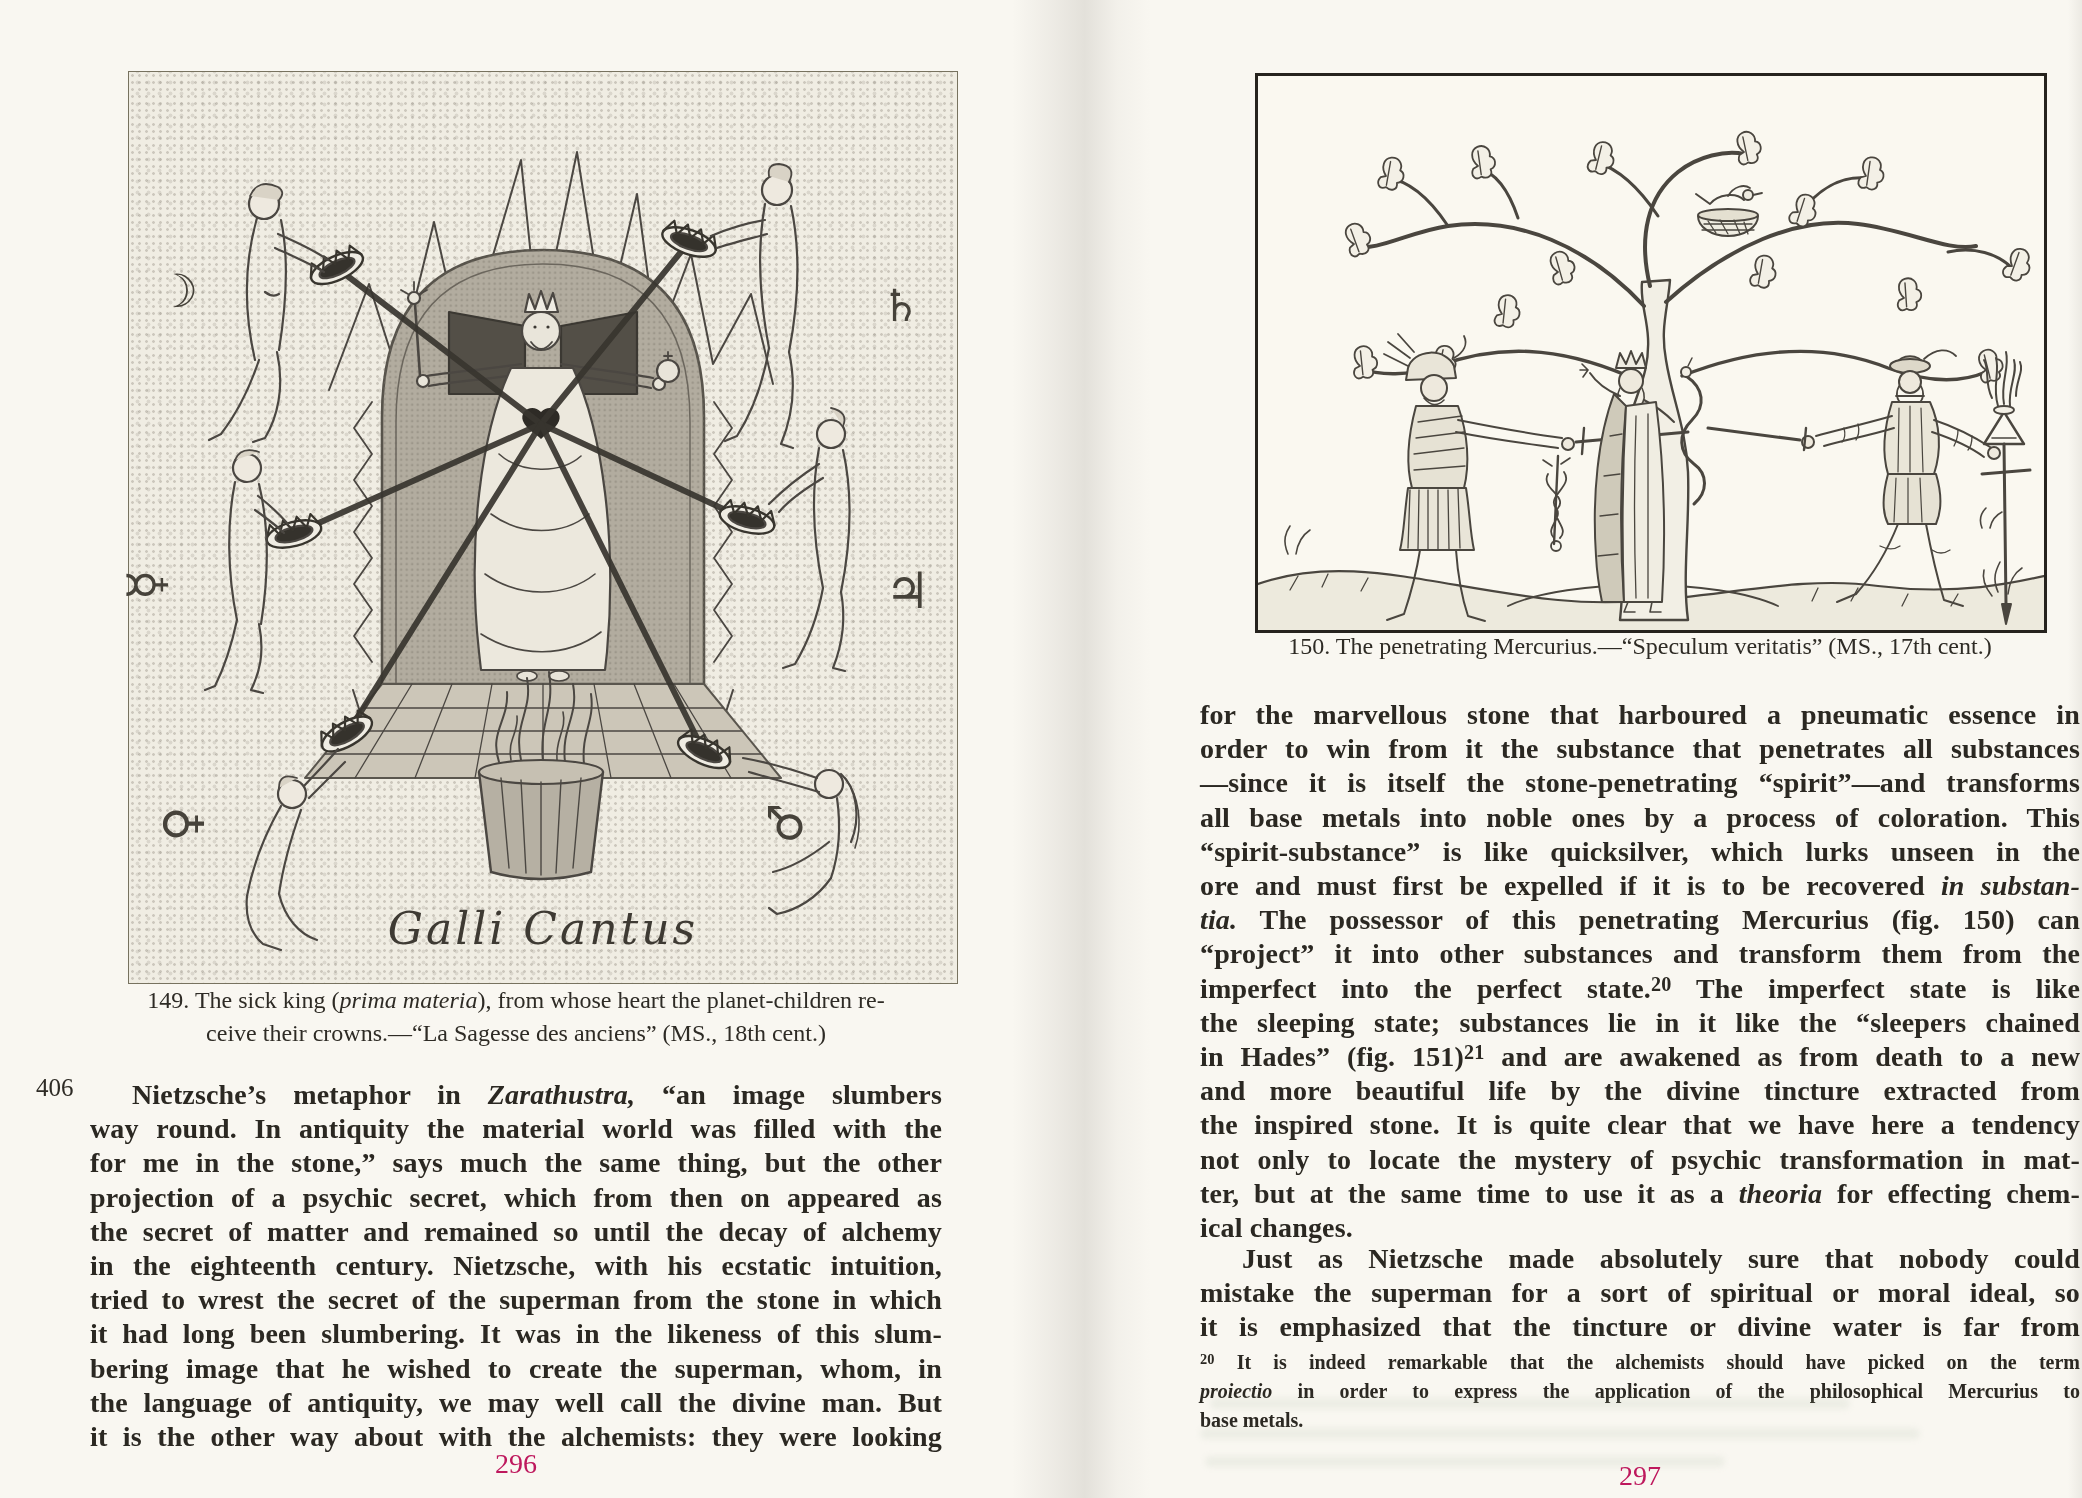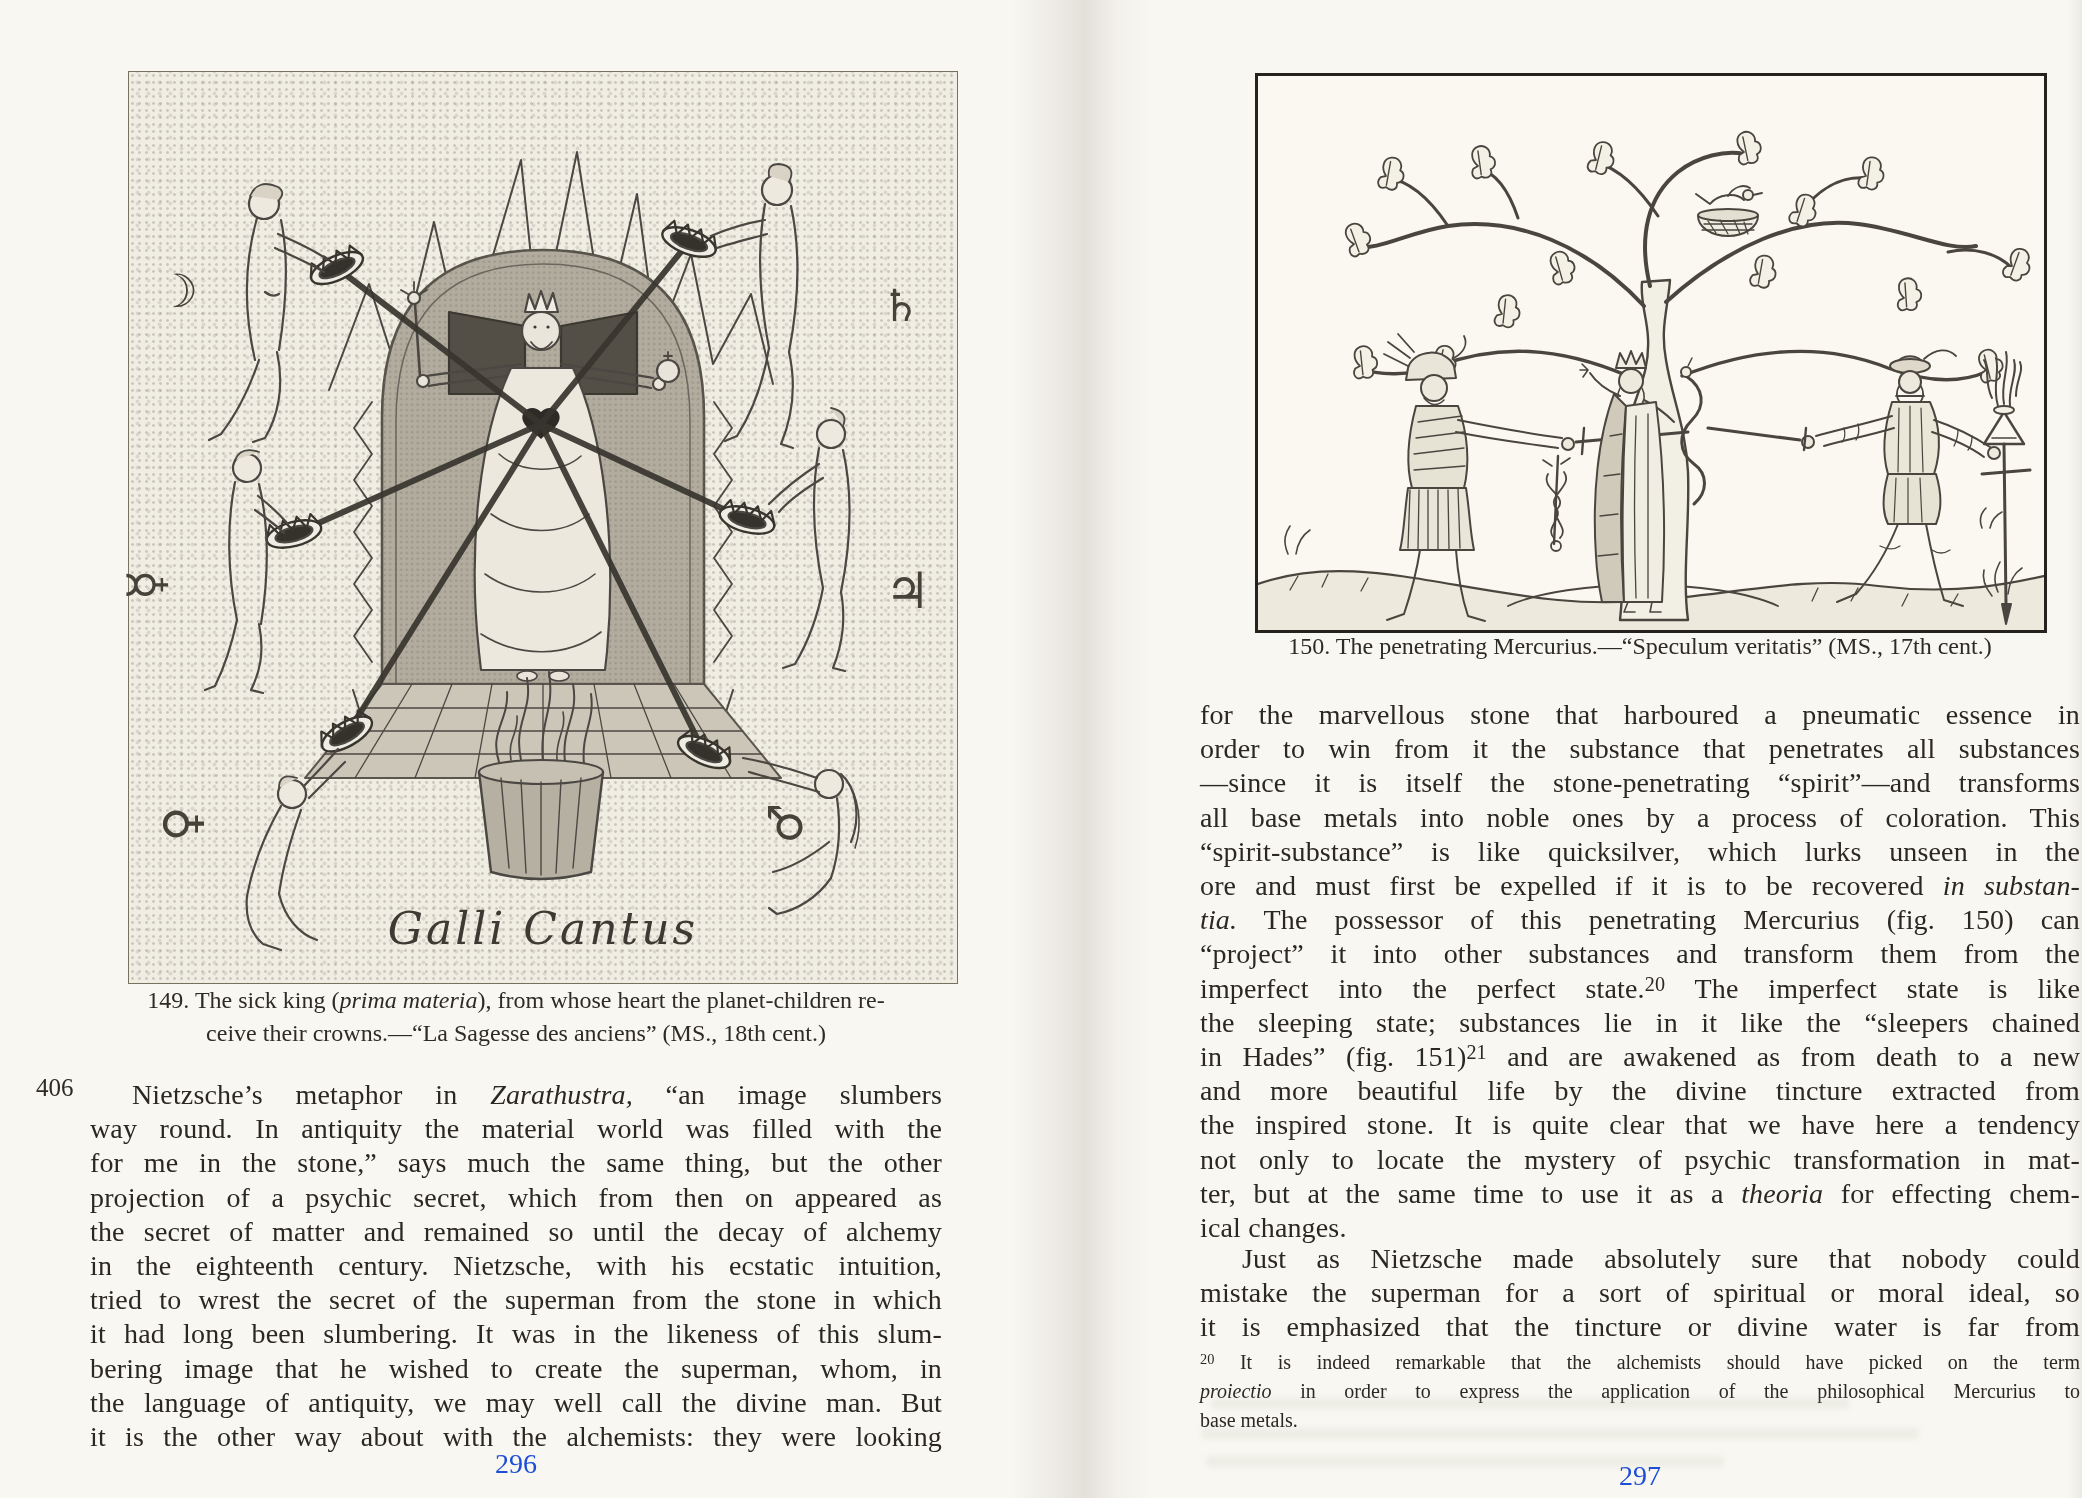--- a/index.html
+++ b/index.html
@@ -30,26 +30,26 @@
   .script-label{font-family:"DejaVu Serif",serif;font-style:italic;}
 
   
   .caption{position:absolute;text-align:center;font-size:24px;line-height:33px;color:#2e2b25;}
   .cap149{left:75px;top:984px;width:882px;}
   .cap150{left:1200px;top:630px;width:880px;}
   .jbody{position:absolute;font-size:28px;line-height:34.2px;letter-spacing:.15px;}
   .body-left{left:90px;top:1078px;width:852px;}
   .body-right1{left:1200px;top:698px;width:880px;}
   .body-right2{left:1200px;top:1242px;width:880px;}
-  .jline{text-align:justify;text-align-last:justify;}
+  .jline{text-align:justify;text-align-last:justify;font-weight:bold;}
   .end-short .jline.last{text-align-last:left;}
   .indent-first .jline.first{text-indent:42px;}
   .capline{text-align:center;}
   .marginnum{position:absolute;left:36px;top:1074px;font-size:25px;color:#2e2b25;}
-  .pagenum{position:absolute;text-align:center;font-size:28px;color:#1d4ed8;}
+  .pagenum{position:absolute;text-align:center;font-size:28px;color:#be185d;}
   .pn-left{left:90px;top:1448px;width:852px;}
   .pn-right{left:1200px;top:1460px;width:880px;}
   .footnotes{position:absolute;left:1200px;top:1348px;width:880px;font-size:20px;line-height:29px;}
   .fn{position:relative;}
   sup{font-size:.72em;line-height:0;vertical-align:baseline;position:relative;top:-.35em;}
   i{font-style:italic;}
   .ghost{position:absolute;background:#9fb29a;opacity:.14;filter:blur(3px);border-radius:6px;pointer-events:none;}
 </style>
 </head>
 <body>

